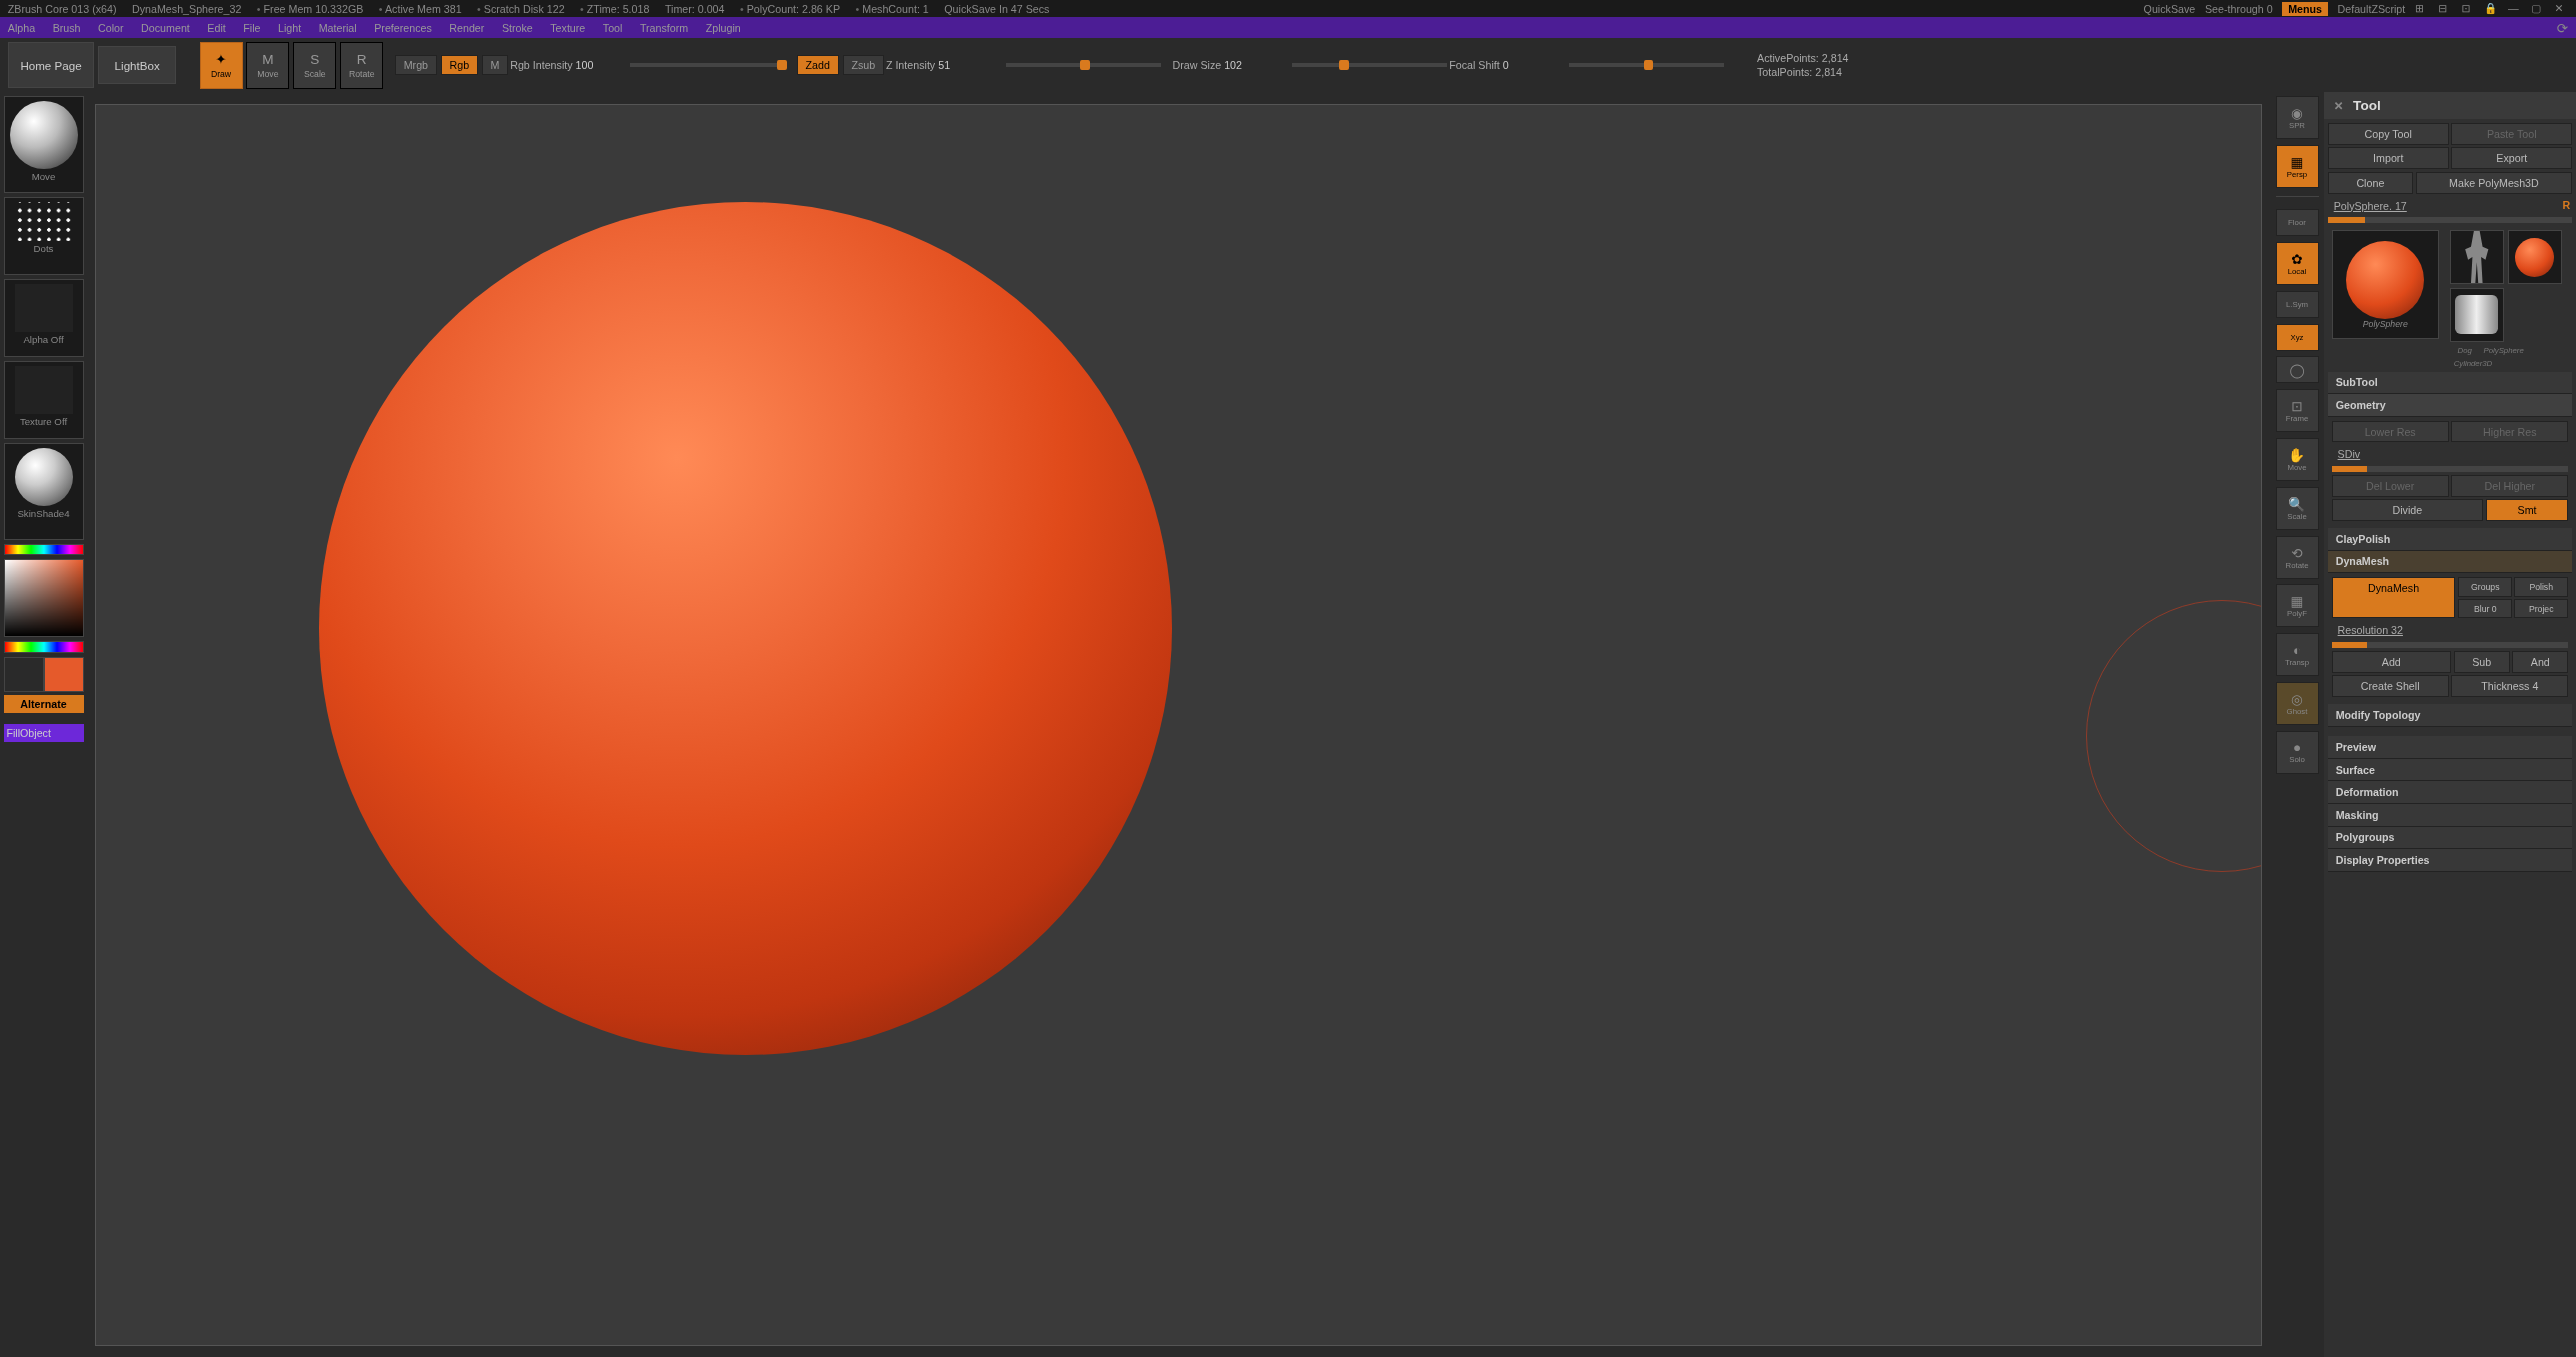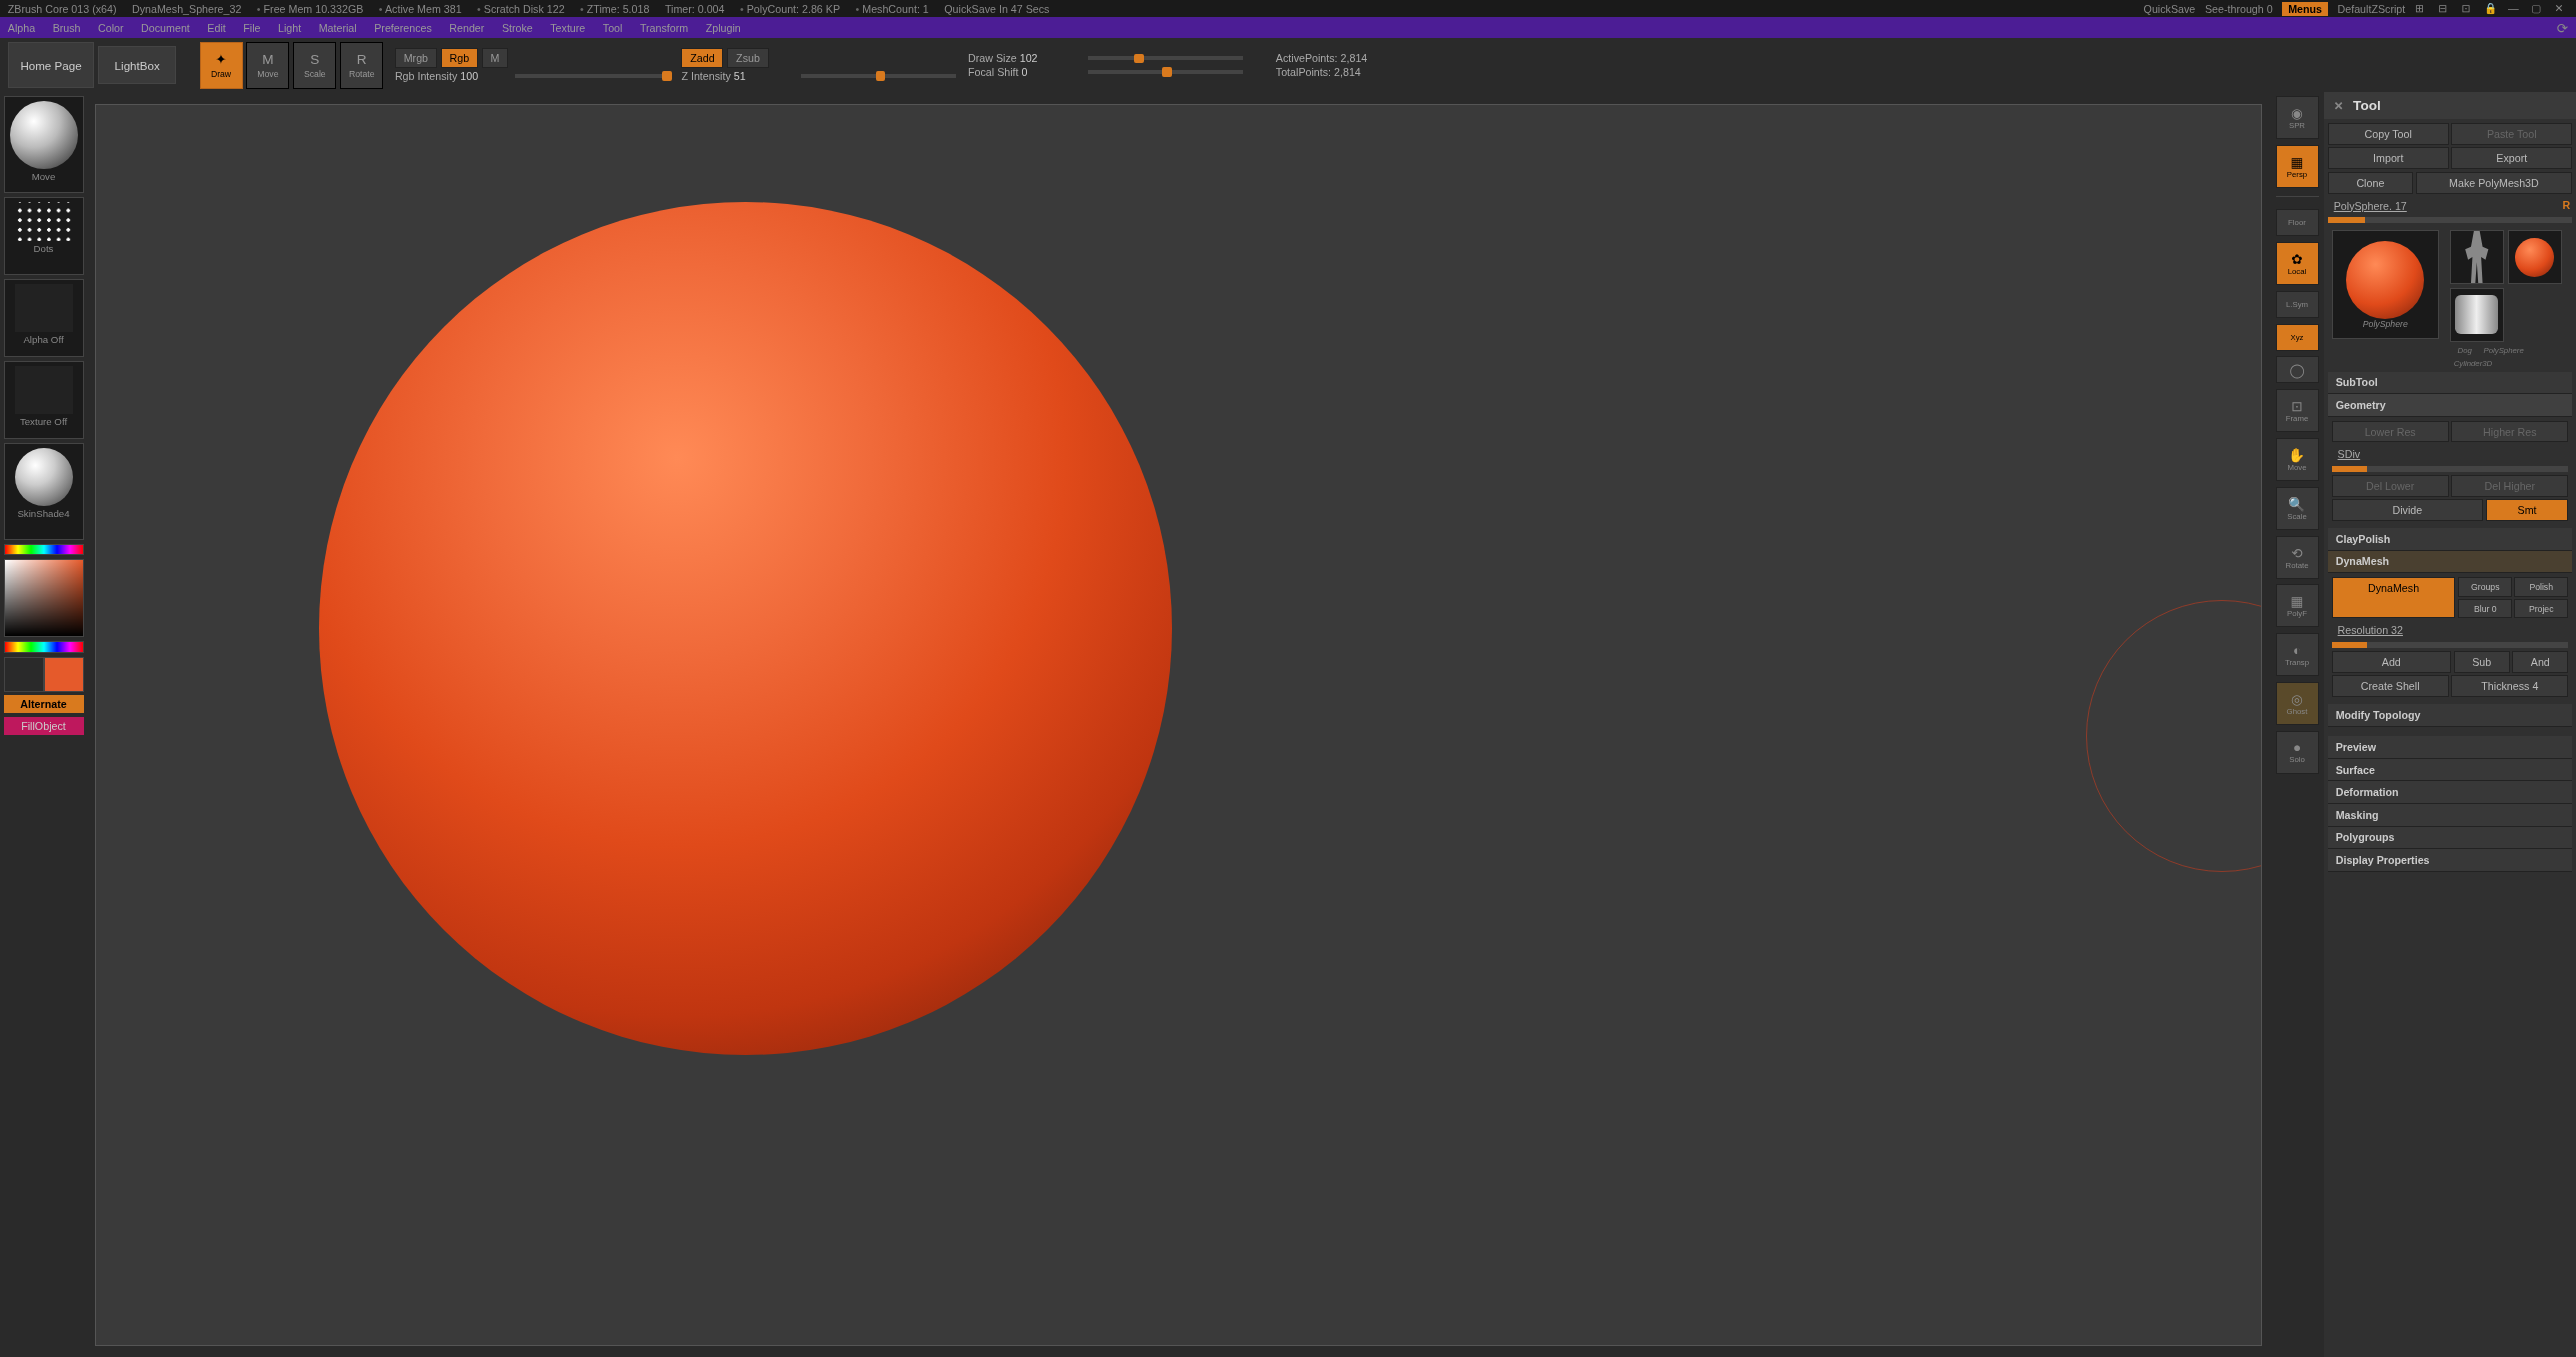--- a/index.html
+++ b/index.html
@@ -11,21 +11,21 @@
 .titlebar .winbtn { width: 13.6px; height: 13.6px; color: #888; }
 .menubar { height: 21.3px; background: #4c1d95; display: flex; align-items: center; padding: 0 7.8px; font-size: 10.7px; gap: 17.5px; }
 .menubar span { color: #999; cursor: pointer; }
 .menubar .refresh { margin-left: auto; color: #888; font-size: 13.6px; }
 .topbar { height: 54px; background: #2a2a2a; display: flex; align-items: center; padding: 3.9px 7.8px; gap: 3.9px; }
 .topbtn { background: #3a3a3a; border: 1px solid #444; padding: 11.6px 15.5px; font-size: 11.6px; color: #ccc; cursor: pointer; }
 .topbtn.home { padding: 15.5px 11.6px; }
 .modebtn { display: flex; flex-direction: column; align-items: center; justify-content: center; width: 43px; height: 47px; background: #3a3a3a; border: 1px solid #000; font-size: 8.7px; color: #999; cursor: pointer; }
 .modebtn.active { background: #d97a1e; color: #000; border-color: #b8641a; }
 .modebtn .icon { font-size: 13.6px; margin-bottom: 1.9px; }
-.slider-group { display: flex; flex-direction: column; gap: 1.9px; margin-left: 7.8px; }
+.slider-group { display: flex; flex-direction: row; gap: 1.9px; margin-left: 7.8px; }
 .slider-row { display: flex; align-items: center; gap: 3.9px; }
 .label-btn { background: #3a3a3a; padding: 2.9px 7.8px; font-size: 10.7px; color: #999; border: 1px solid #222; }
 .label-btn.active { background: #d97a1e; color: #000; }
 .slider-label { font-size: 10.7px; color: #aaa; min-width: 116px; }
 .slider-label .val { color: #ccc; }
 .slider-track { width: 155px; height: 3.9px; background: #444; position: relative; }
 .slider-thumb { position: absolute; top: -2.9px; width: 9.7px; height: 9.7px; background: #d97a1e; border-radius: 1.9px; }
 .stats { margin-left: 29px; font-size: 10.7px; color: #aaa; }
 .stats div { margin: 1.9px 0; }
 .main { display: flex; height: calc(100% - 93px); }
@@ -38,21 +38,21 @@
 .stroke-dots { width: 58px; height: 39px; position: relative; }
 .stroke-dots::before { content: ""; position: absolute; width: 100%; height: 100%; background-image: radial-gradient(#fff 1.5px, transparent 1.9px); background-size: 9.7px 9.7px; background-position: 0 23px; }
 .lp-label { font-size: 9.7px; color: #888; margin-top: 1.9px; text-align: center; }
 .color-picker { width: 80px; height: 78px; background: linear-gradient(to right, #fff, #e55a2b), linear-gradient(to bottom, transparent, #000); background-blend-mode: multiply; border: 1px solid #444; position: relative; }
 .hue-strip { width: 80px; height: 11.6px; background: linear-gradient(to right, #f00, #ff0, #0f0, #0ff, #00f, #f0f, #f00); border: 1px solid #444; }
 .swatches { display: flex; width: 80px; }
 .swatch { flex: 1; height: 35px; border: 1px solid #444; }
 .swatch.main { background: #e55a2b; }
 .swatch.alt { background: #e55a2b; }
 .alt-btn { width: 80px; background: #d97a1e; color: #000; text-align: center; padding: 2.9px; font-size: 10.7px; font-weight: bold; }
-.fill-btn { width: 80px; background: #be185d; color: #ccc; text-align: center; padding: 2.9px; font-size: 10.7px; }
+.fill-btn { width: 80px; background: #6d28d9; color: #ccc; text-align: left; padding: 2.9px; font-size: 10.7px; margin-top: 7px; }
 .canvas-wrap { flex: 1; padding: 11.6px 7.8px; display: flex; }
 .canvas { flex: 1; background: #3a3a3a; border: 1px solid #555; position: relative; overflow: hidden; }
 .sphere { position: absolute; left: 223px; top: 97px; width: 853px; height: 853px; border-radius: 50%; background: radial-gradient(circle at 42% 30%, #ff8a56 0%, #f06a3a 25%, #e04a1a 50%, #c03510 72%, #7a200a 92%, #2a0a02 100%); }
 .cursor-ring { position: absolute; right: -97px; top: 495px; width: 272px; height: 272px; border: 1px solid rgba(200,60,30,0.6); border-radius: 50%; }
 .right-strip { width: 54px; background: #2a2a2a; padding: 3.9px 1.9px; display: flex; flex-direction: column; gap: 5.8px; align-items: center; }
 .rs-btn { width: 43px; height: 43px; background: #3a3a3a; border: 1px solid #222; display: flex; flex-direction: column; align-items: center; justify-content: center; font-size: 7.8px; color: #888; cursor: pointer; }
 .rs-btn.active { background: #d97a1e; color: #000; }
 .rs-btn.small { height: 27px; }
 .rs-btn .icon { font-size: 13.6px; }
 .rs-divider { width: 43px; height: 5.8px; border-top: 1px solid #444; margin: 1.9px 0; }

